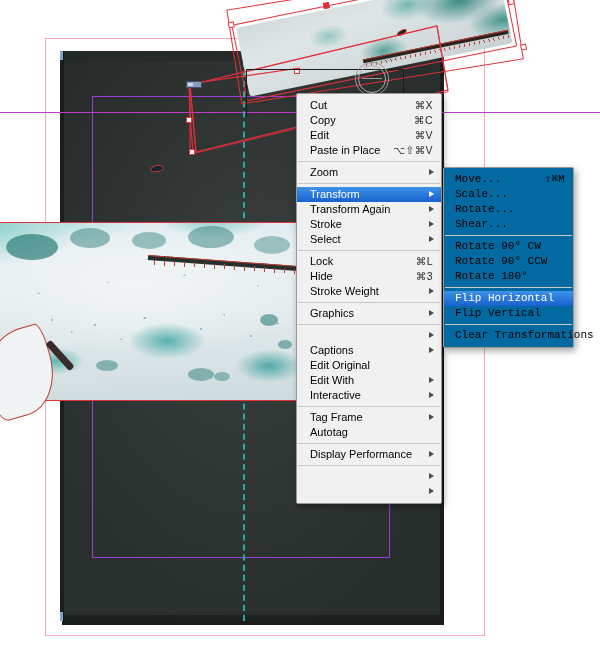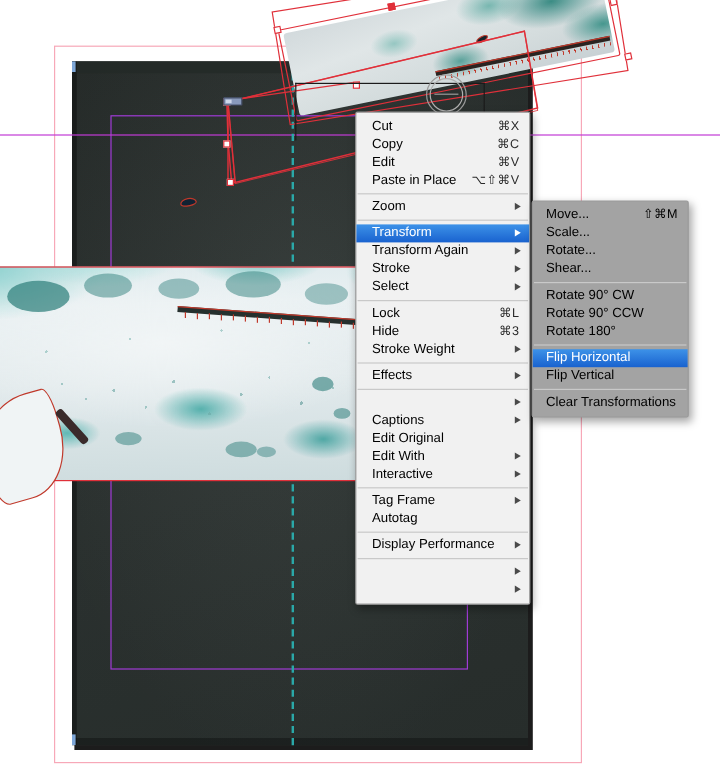--- a/index.html
+++ b/index.html
@@ -171,23 +171,23 @@
   .ctx .mi .sc{ font-size:10.5px; color:#2a2a2a; letter-spacing:.4px; }
   .ctx .mi .arw{ position:absolute; right:7px; top:4px; width:0; height:0;
                  border-left:5px solid #4a4a4a; border-top:3.5px solid transparent;
                  border-bottom:3.5px solid transparent; }
   .ctx .mi.sel{ background:linear-gradient(#3d92e8,#1962cf); color:#fff; }
   .ctx .mi.sel .arw{ border-left-color:#fff; }
   .sep{ height:1px; margin:3px 1px; background:#c9c9c9; }
 
   
   .sub{ position:absolute; left:443px; top:167px; width:131px;
-        background:#a3a3a3; border:1px solid #9a9a9a; border-radius:2px;
+        background:#0369a1; border:1px solid #9a9a9a; border-radius:2px;
         box-shadow:2px 3px 7px rgba(0,0,0,.35);
-        font-size:11px; color:#000; padding:4px 0; }
+        font-size:11px; color:#000; padding:4px 0;font-family:Liberation Mono, monospace; }
   .sub .mi{ position:relative; height:15px; line-height:15px; padding:0 8px 0 11px;
             display:flex; align-items:center; white-space:nowrap; }
   .sub .mi .lbl{ flex:1; }
   .sub .mi .sc{ font-size:10.5px; letter-spacing:.4px; }
   .sub .mi.sel{ background:linear-gradient(#3d92e8,#1962cf); color:#fff; }
 </style>
 </head>
 <body>
 
 <div id="root">
@@ -339,21 +339,21 @@
       <div class="mi">
         <span class="lbl">Hide</span>
         <span class="sc">⌘3</span>
       </div>
       <div class="mi">
         <span class="lbl">Stroke Weight</span>
         <span class="arw"></span>
       </div>
       <div class="sep"></div>
       <div class="mi">
-        <span class="lbl">Effects</span>
+        <span class="lbl">Graphics</span>
         <span class="arw"></span>
       </div>
       <div class="sep"></div>
       <div class="mi">
         <span class="arw"></span>
       </div>
       <div class="mi">
         <span class="lbl">Captions</span>
         <span class="arw"></span>
       </div>

